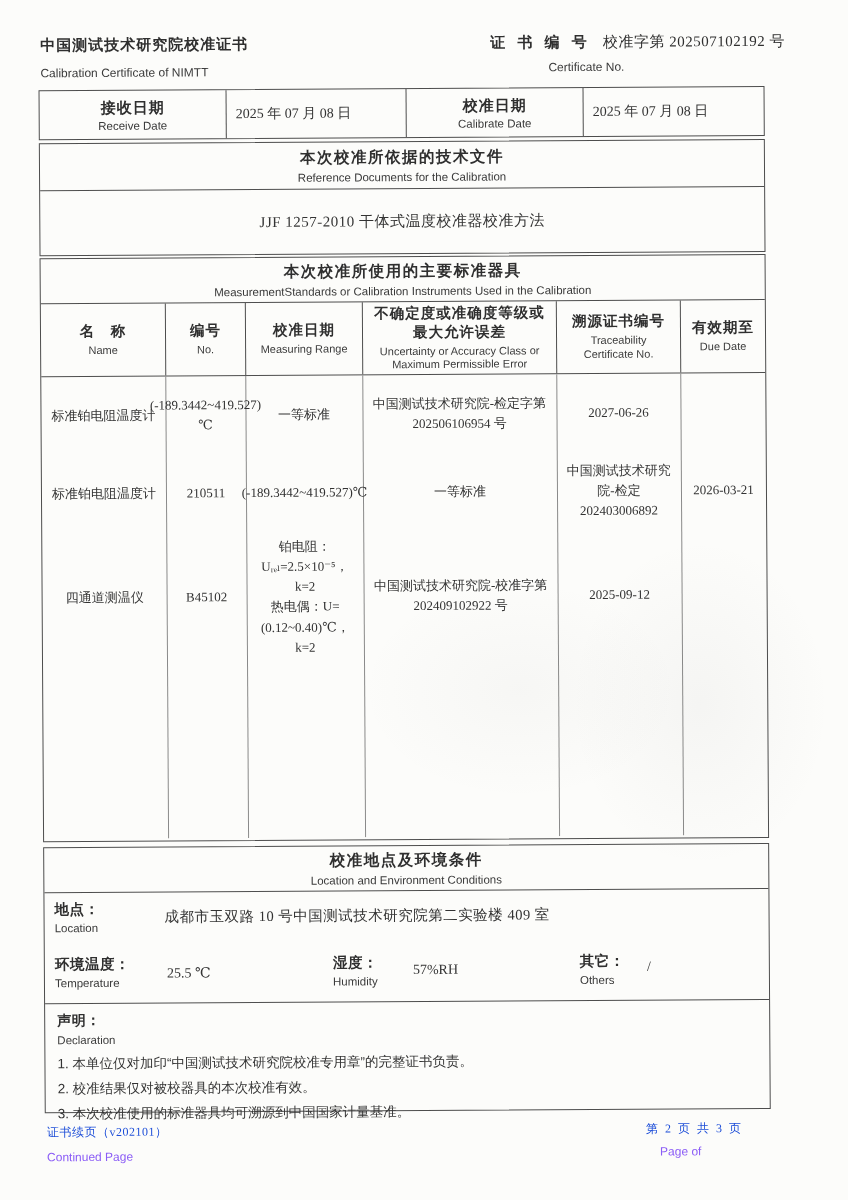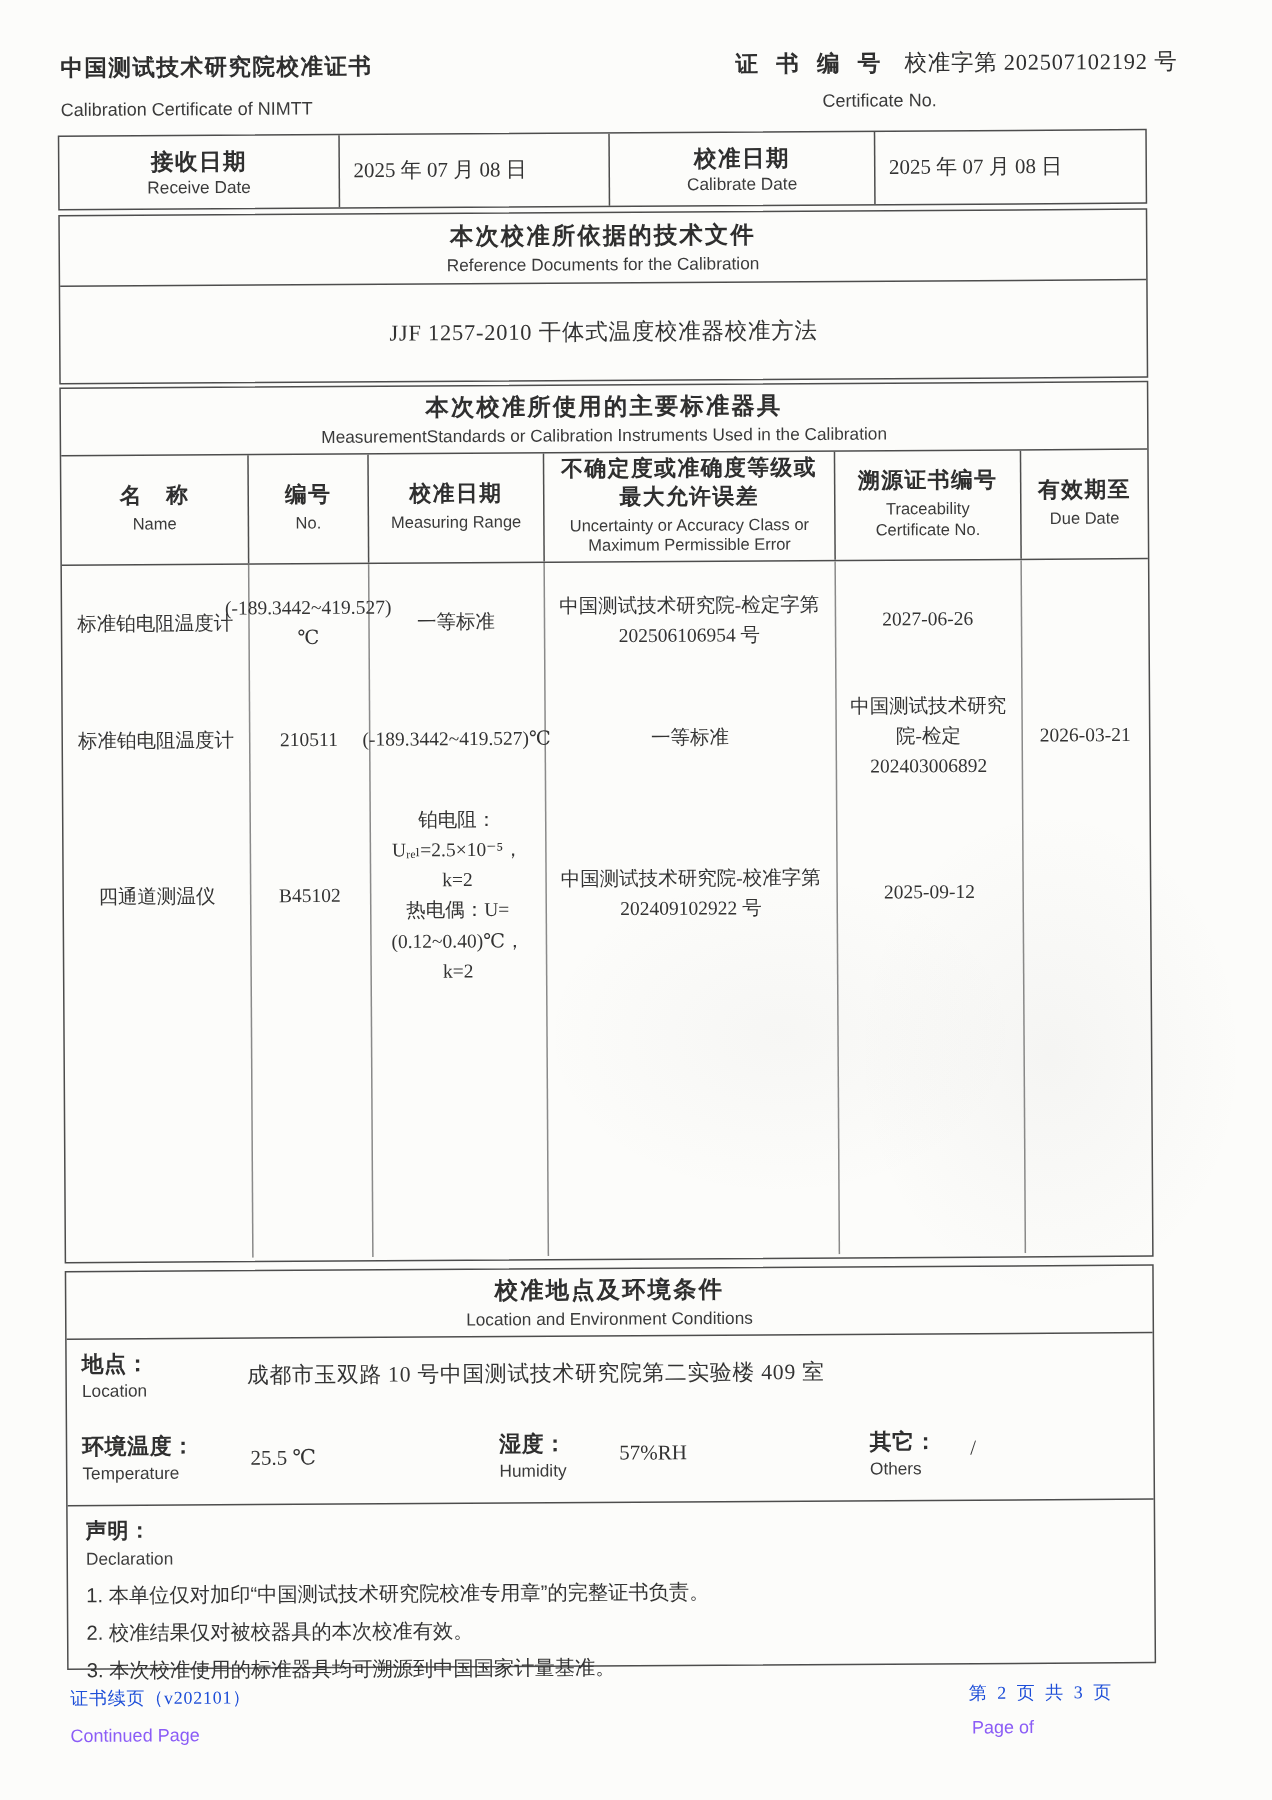--- a/index.html
+++ b/index.html
@@ -83,21 +83,21 @@
   .decl-cn{font-size:14px;font-weight:600;letter-spacing:.5px;}
   .decl-en{font-size:11.5px;margin-top:4px;color:#3d3d3d;}
   .decl-item{font-size:13.5px;color:#333;line-height:25px;}
   .decl-items{margin-top:5px;}
 
   
   .footer{position:absolute;left:44px;top:1122px;width:696px;display:flex;justify-content:space-between;align-items:flex-start;}
   .f-cn{font-family:"Liberation Serif","DejaVu Serif",serif;font-size:12px;color:#1d4ed8;letter-spacing:.5px;}
   .f-en{font-size:12px;margin-top:9px;color:#8b5cf6;}
   .f-right .f-cn{letter-spacing:2px;}
-  .f-right .f-en{margin-top:7px;margin-left:2px;}
+  .f-right .f-en{margin-top:7px;margin-left:14px;}
 </style>
 </head>
 <body>
 
 <div class="page">
   <div class="sheet">
 
     <div class="ghost g1"></div>
     <div class="ghost g2"></div>
 

